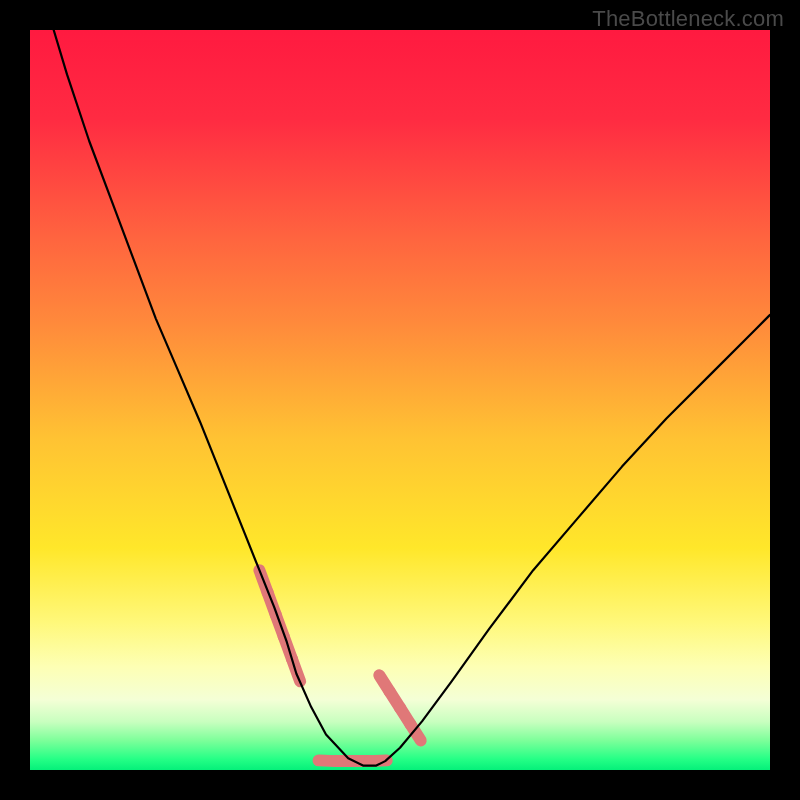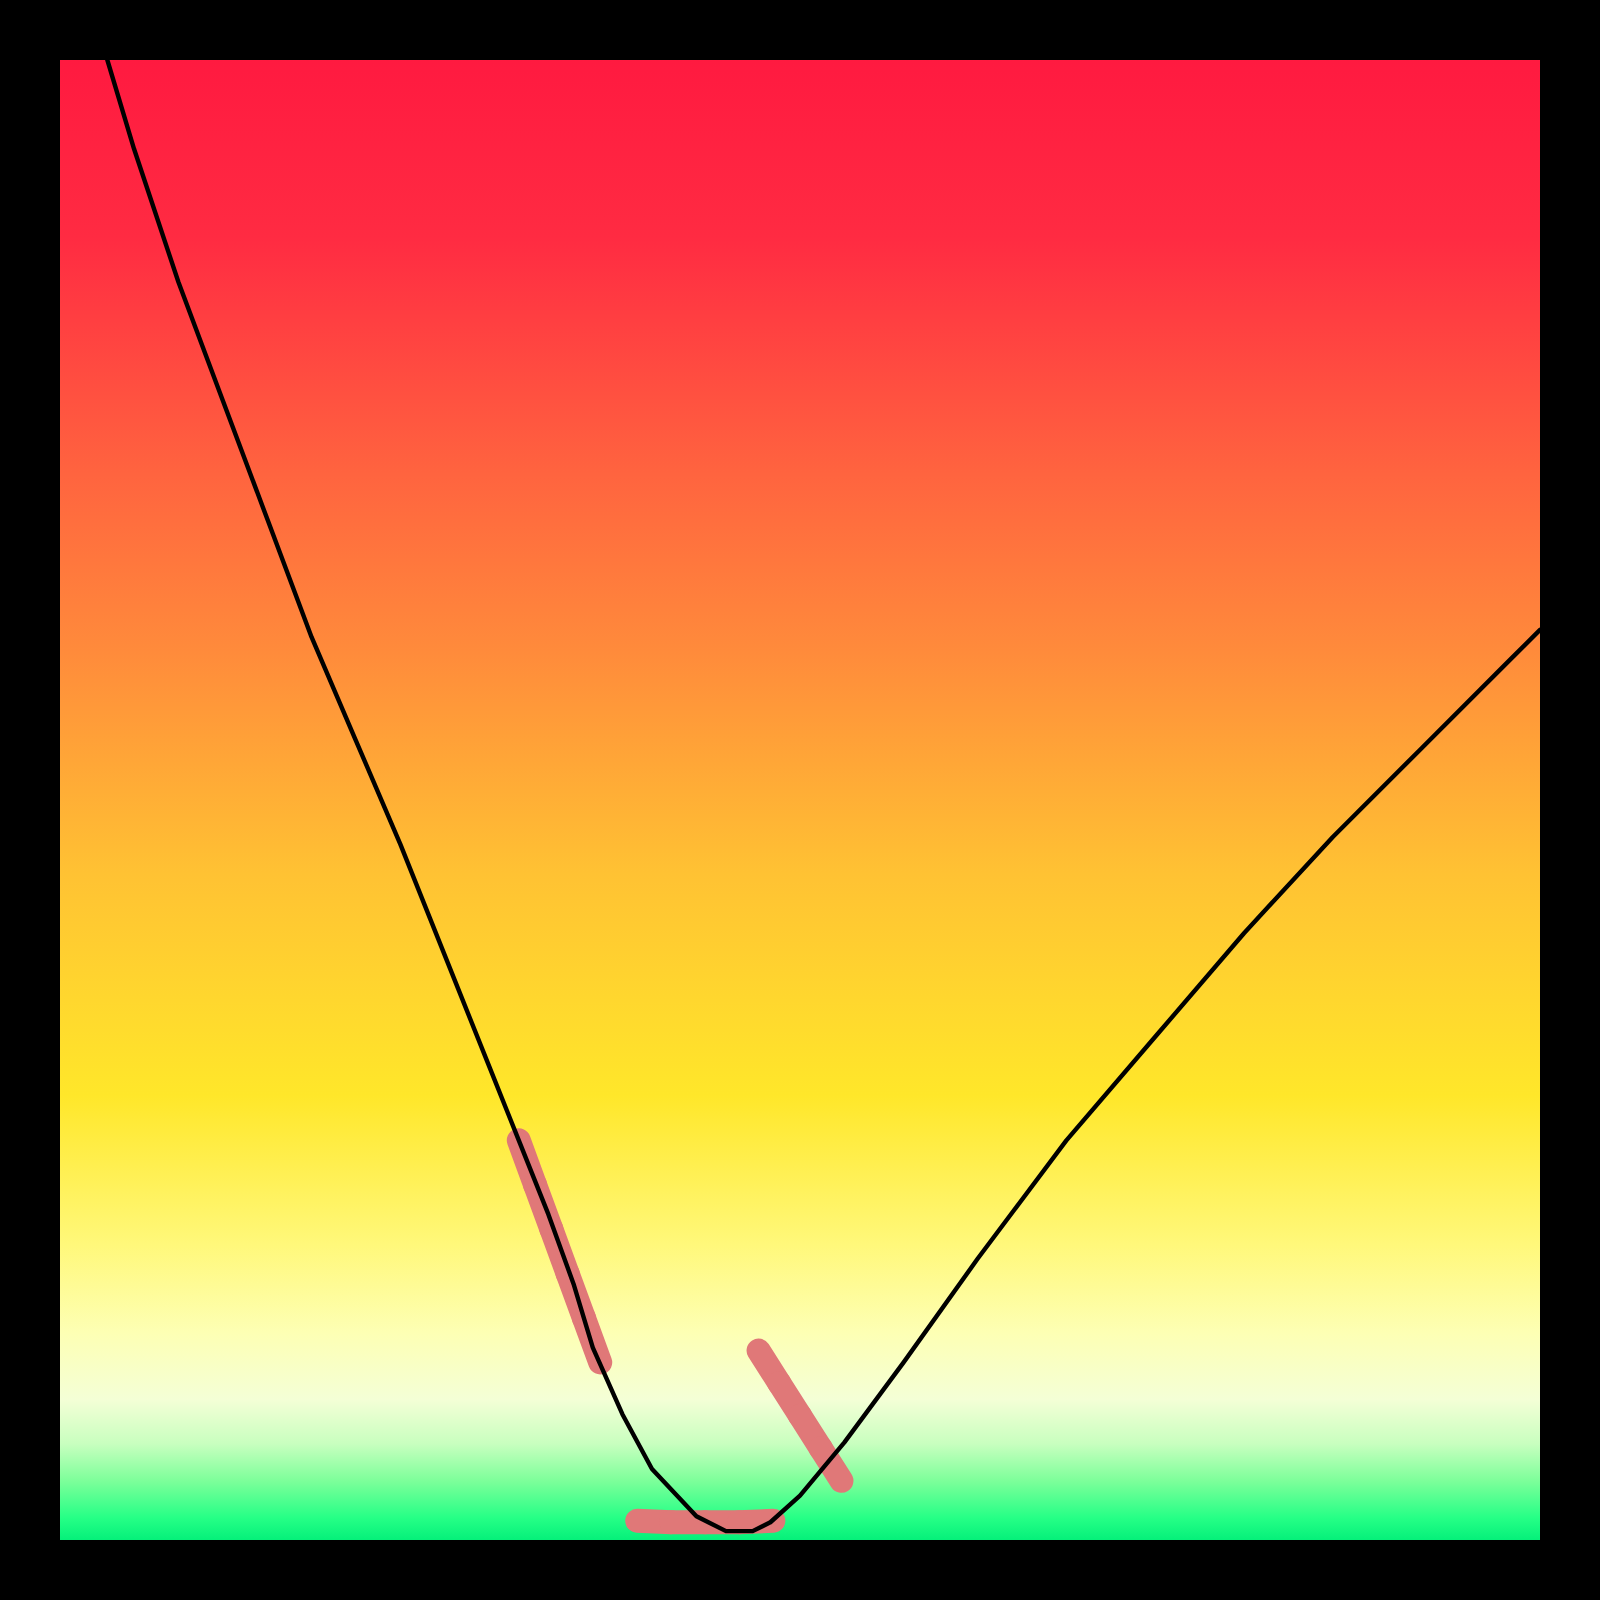--- a/index.html
+++ b/index.html
@@ -77,14 +77,15 @@
           <line x1="339.66" y1="731.12" x2="356.68" y2="730.38" stroke="#e07878" stroke-width="12" stroke-linecap="round"></line>
           <line x1="349.28" y1="645.28" x2="359.64" y2="661.56" stroke="#e07878" stroke-width="12" stroke-linecap="round"></line>
           <line x1="359.64" y1="661.56" x2="370.00" y2="677.84" stroke="#e07878" stroke-width="12" stroke-linecap="round"></line>
           <line x1="370.00" y1="677.84" x2="380.36" y2="694.12" stroke="#e07878" stroke-width="12" stroke-linecap="round"></line>
           <line x1="380.36" y1="694.12" x2="390.72" y2="710.40" stroke="#e07878" stroke-width="12" stroke-linecap="round"></line>
         </g>
       <path id="curve-path" fill="none" d="M23.68 0.00 L37.00 44.40 L59.20 111.00 L81.40 170.20 L103.60 229.40 L125.80 288.60 L148.00 340.40 L170.20 392.20 L185.00 429.20 L199.80 466.20 L214.60 503.20 L229.40 540.20 L244.20 577.20 L256.78 611.98 L266.40 643.80 L281.20 677.10 L296.00 704.48 L318.20 728.16 L333.00 735.56 L346.32 735.56 L355.20 731.12 L370.00 717.80 L392.20 691.16 L421.80 651.20 L458.80 599.40 L503.20 540.20 L547.60 488.40 L592.00 436.60 L636.40 388.50 L680.80 344.10 L725.20 299.70 L740.00 284.90" stroke="#000000" stroke-width="2.2" stroke-linejoin="round" stroke-linecap="round"></path>
     </svg>
   </div>
 
+  <div class="watermark">TheBottleneck.com</div>
 
 </div>
 
 </body></html>

